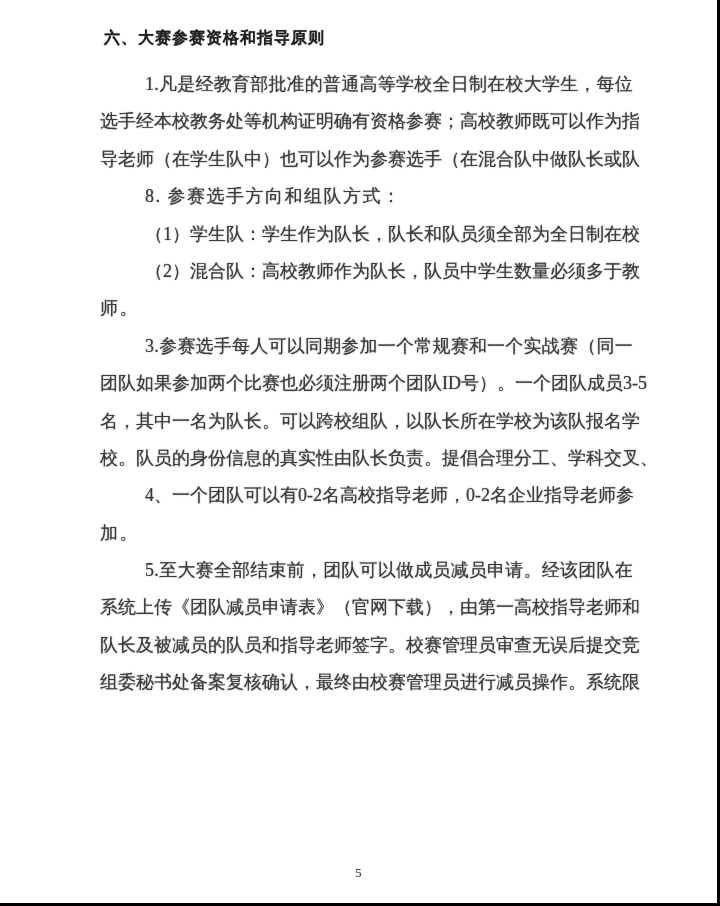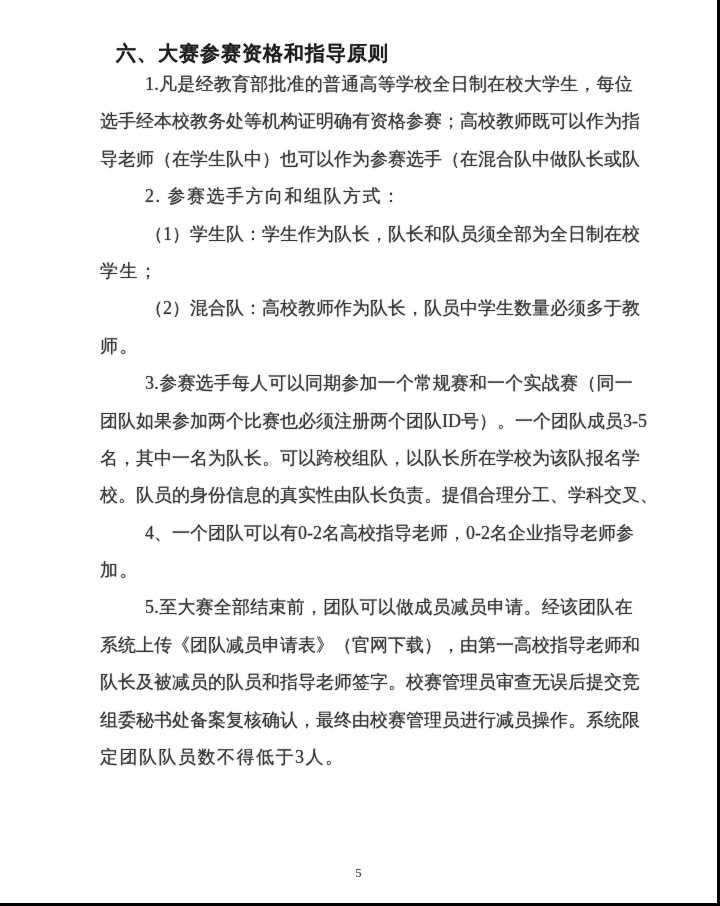--- a/index.html
+++ b/index.html
@@ -12,22 +12,22 @@
   .scan-page {
     position: relative;
     width: 717px; height: 903px;
     background: #ffffff;
     border-right: 3px solid #000;
     border-bottom: 3px solid #000;
   }
   .doc-title {
     position: absolute;
     left: 100px; top: 24px;
-    margin: 16px;
-    font-size: 20px;
+    margin: 4px;
+    font-size: 16px;
     font-weight: bold;
     letter-spacing: 1px;
     color: #1e1e1e;
     font-family: "Liberation Sans", "DejaVu Sans", sans-serif;
     text-shadow: 0 0 1px rgba(40,40,40,0.75);
     white-space: nowrap;
   }
   .doc-body {
     position: absolute;
     left: 100px; top: 66px;
@@ -155,21 +155,21 @@
         <span>混</span>
         <span>合</span>
         <span>队</span>
         <span>中</span>
         <span>做</span>
         <span>队</span>
         <span>长</span>
         <span>或</span>
         <span>队</span>
       </div>
-      <div class="line ind">2. 参赛选手方向和组队方式：</div>
+      <div class="line ind">8. 参赛选手方向和组队方式：</div>
       <div class="line j ind">
         <span>（</span>
         <span>1</span>
         <span>）</span>
         <span>学</span>
         <span>生</span>
         <span>队</span>
         <span>：</span>
         <span>学</span>
         <span>生</span>
@@ -186,21 +186,20 @@
         <span>须</span>
         <span>全</span>
         <span>部</span>
         <span>为</span>
         <span>全</span>
         <span>日</span>
         <span>制</span>
         <span>在</span>
         <span>校</span>
       </div>
-      <div class="line">学生；</div>
       <div class="line j ind">
         <span>（</span>
         <span>2</span>
         <span>）</span>
         <span>混</span>
         <span>合</span>
         <span>队</span>
         <span>：</span>
         <span>高</span>
         <span>校</span>
@@ -510,17 +509,16 @@
         <span>行</span>
         <span>减</span>
         <span>员</span>
         <span>操</span>
         <span>作</span>
         <span>。</span>
         <span>系</span>
         <span>统</span>
         <span>限</span>
       </div>
-      <div class="line">定团队队员数不得低于3人。</div>
     </div>
 
   <div class="page-number">5</div>
 </div>
 
 </body></html>

